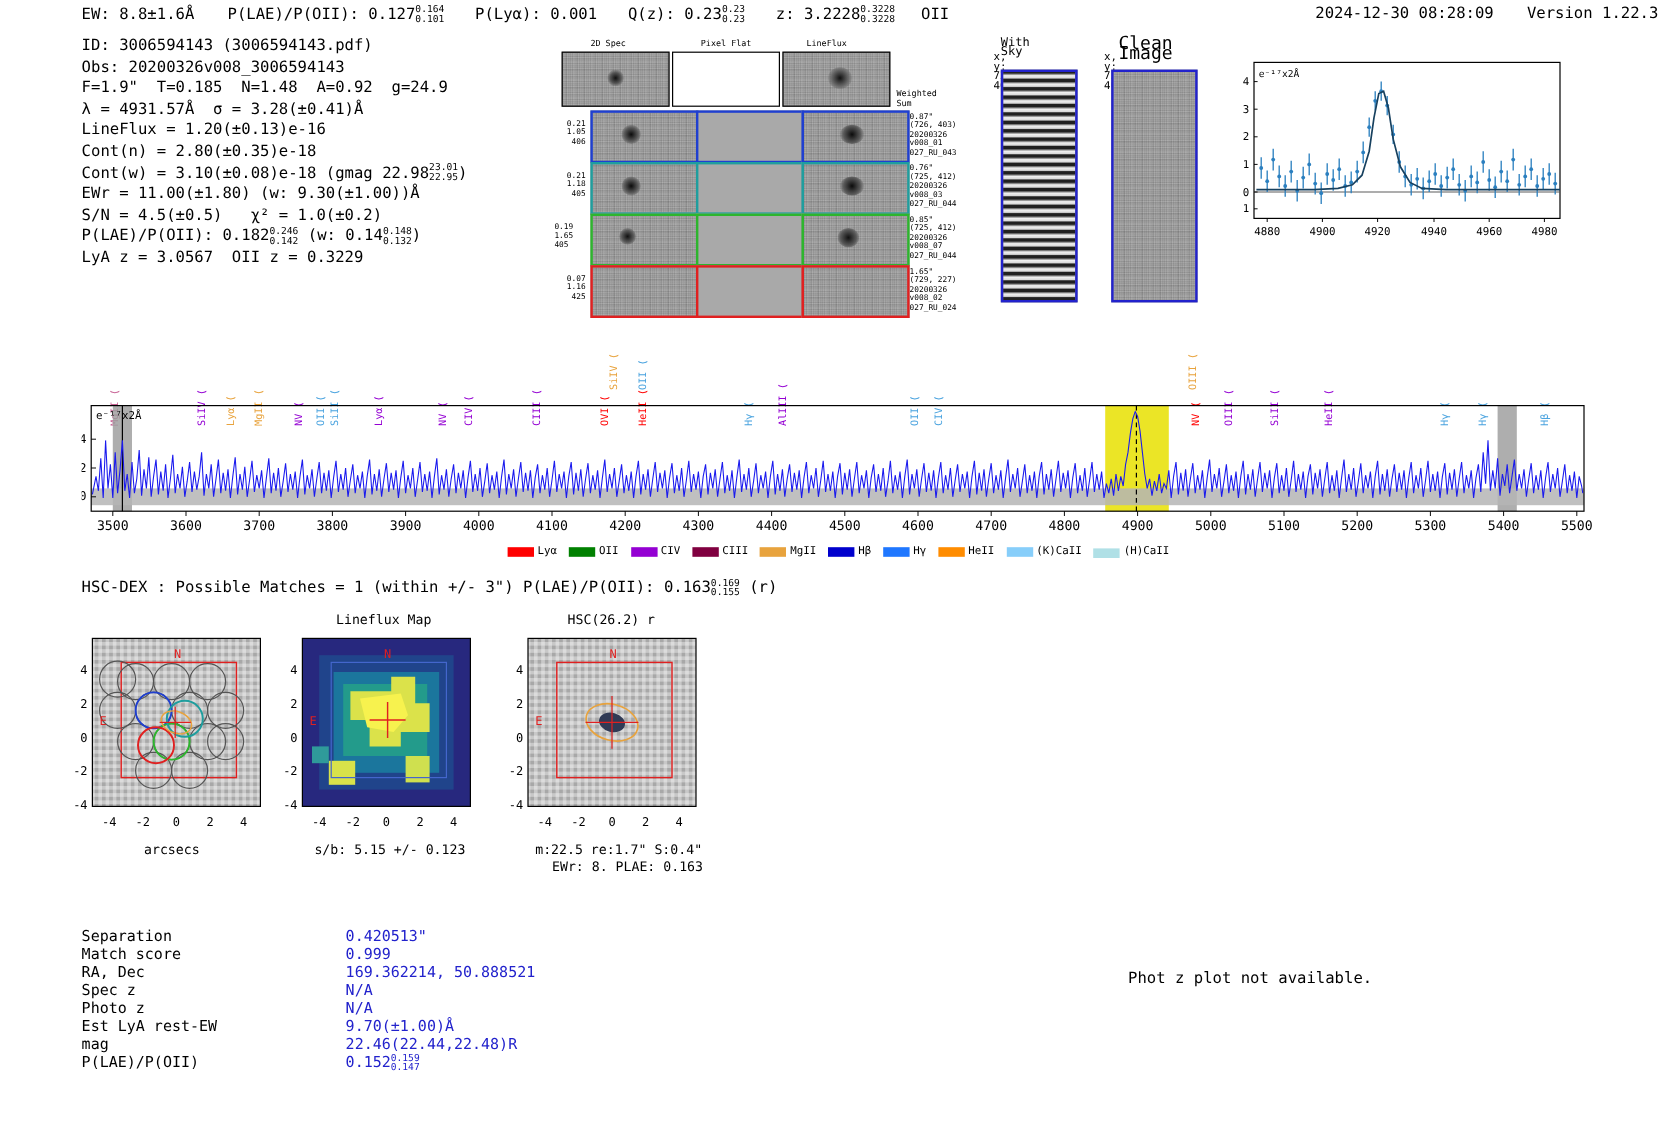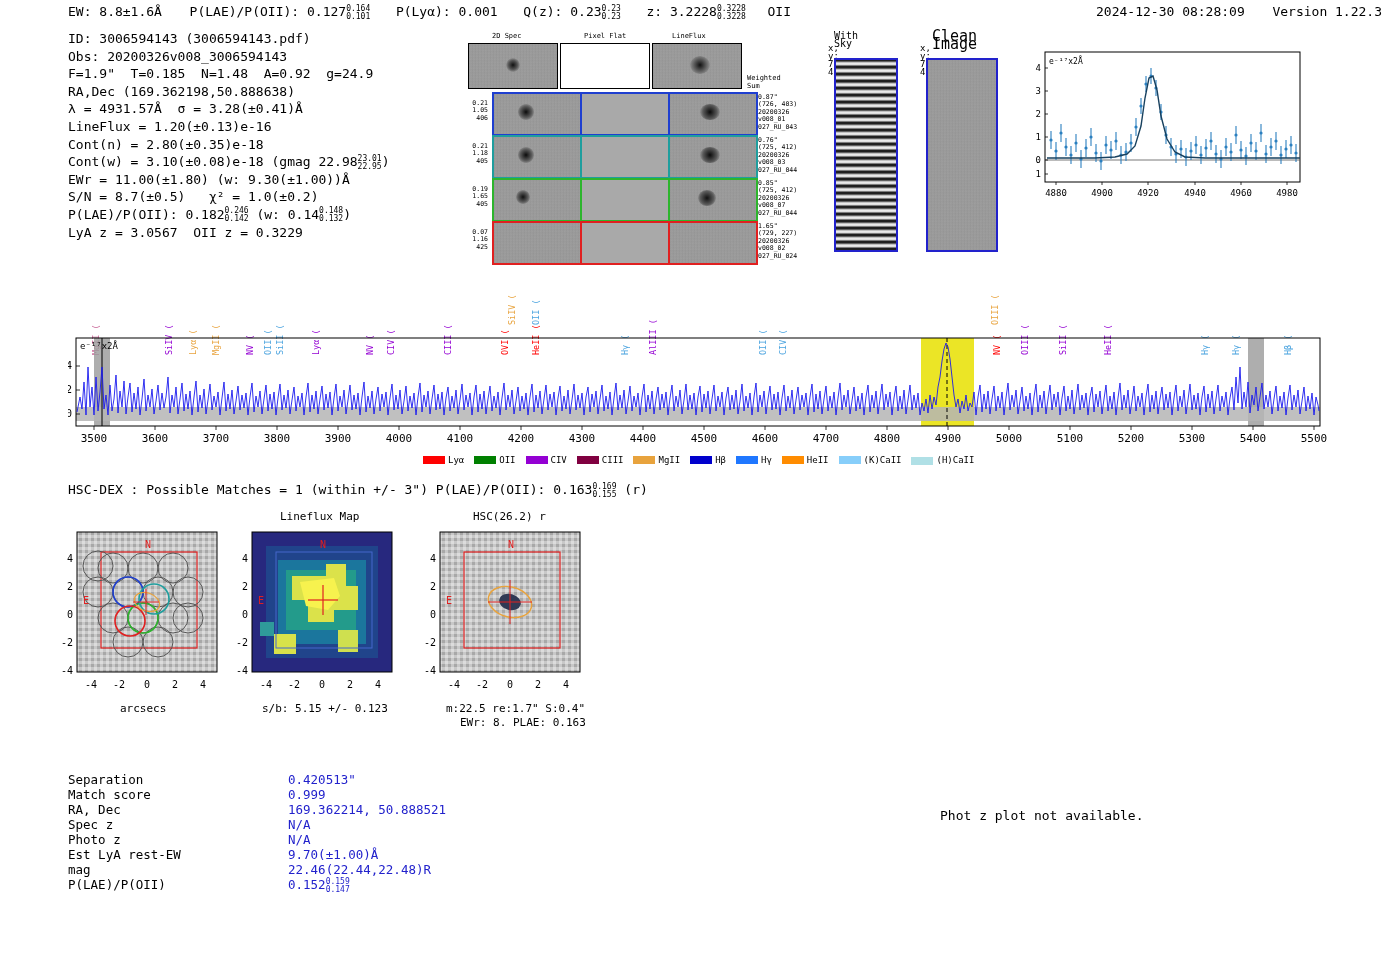--- a/index.html
+++ b/index.html
@@ -46,27 +46,26 @@
 <div class="abs hdr mono" style="right:18px;top:4px;">
   <span>2024-12-30 08:28:09</span>
   <span style="display:inline-block;width:12px"></span>
   <span>Version 1.22.3</span>
 </div>
 
 <div class="abs mono" style="left:68px;top:30px;">
   <div class="infoline">ID: 3006594143 (3006594143.pdf)</div>
   <div class="infoline">Obs: 20200326v008_3006594143</div>
   <div class="infoline">F=1.9"  T=0.185  N=1.48  A=0.92  g=24.9</div>
-  <div class="infoline">RA,Dec (169.362198,50.888638)</div>
   <div class="infoline">λ = 4931.57Å  σ = 3.28(±0.41)Å</div>
   <div class="infoline">LineFlux = 1.20(±0.13)e-16</div>
   <div class="infoline">Cont(n) = 2.80(±0.35)e-18</div>
   <div class="infoline"><span>Cont(w) = 3.10(±0.08)e-18 (gmag 22.98</span><span class="fracbox"><span>23.01</span><span>22.95</span></span><span>)</span></div>
   <div class="infoline">EWr = 11.00(±1.80) (w: 9.30(±1.00))Å</div>
-  <div class="infoline">S/N = 8.7(±0.5)   χ² = 1.0(±0.2)</div>
+  <div class="infoline">S/N = 4.5(±0.5)   χ² = 1.0(±0.2)</div>
   <div class="infoline"><span>P(LAE)/P(OII): 0.182</span><span class="fracbox"><span>0.246</span><span>0.142</span></span> <span>(w: 0.14</span><span class="fracbox"><span>0.148</span><span>0.132</span></span><span>)</span></div>
   <div class="infoline">LyA z = 3.0567  OII z = 0.3229</div>
 </div>
 
 <div class="abs" style="left:462px;top:32px;width:330px;height:215px;">
 
   <div class="abs tiny2" style="left:30px;top:0px;">2D Spec</div>
   <div class="abs tiny2" style="left:122px;top:0px;">Pixel Flat</div>
   <div class="abs tiny2" style="left:210px;top:0px;">LineFlux</div>
   <div class="abs tiny2" style="left:285px;top:42px;white-space:pre;">Weighted
@@ -112,21 +111,21 @@
     <div class="abs tiny" style="left:296px;top:2px;">
       <div>0.76"</div>
       <div>(725, 412)</div>
       <div>20200326</div>
       <div>v008_03</div>
       <div>027_RU_044</div>
     </div>
   </div>
 
   <div class="abs" style="left:0px;top:146px;">
-    <div class="abs tiny" style="left:0px;top:8px;width:26px;text-align:right;">
+    <div class="abs tiny" style="left:0px;top:8px;width:26px;text-align:left;">
       <div>0.19</div>
       <div>1.65</div>
       <div>405</div>
     </div>
     <div class="panelbox noise" style="left:30px;top:0px;width:86px;height:40px;border:2px solid #2db52d;"></div>
     <div class="panelbox" style="left:118px;top:0px;width:86px;height:40px;border:2px solid #2db52d;background:#a9a9a9;"></div>
     <div class="panelbox noise" style="left:206px;top:0px;width:86px;height:40px;border:2px solid #2db52d;"></div>
     <div class="abs" style="left:54px;top:12px;width:14px;height:14px;border-radius:50%;background:radial-gradient(circle,#111 0%,#5a5a5a 50%,rgba(150,150,150,0) 80%);"></div>
     <div class="abs" style="left:236px;top:12px;width:18px;height:16px;border-radius:50%;background:radial-gradient(circle,#111 0%,#5a5a5a 55%,rgba(150,150,150,0) 82%);"></div>
     <div class="abs tiny" style="left:296px;top:2px;">

